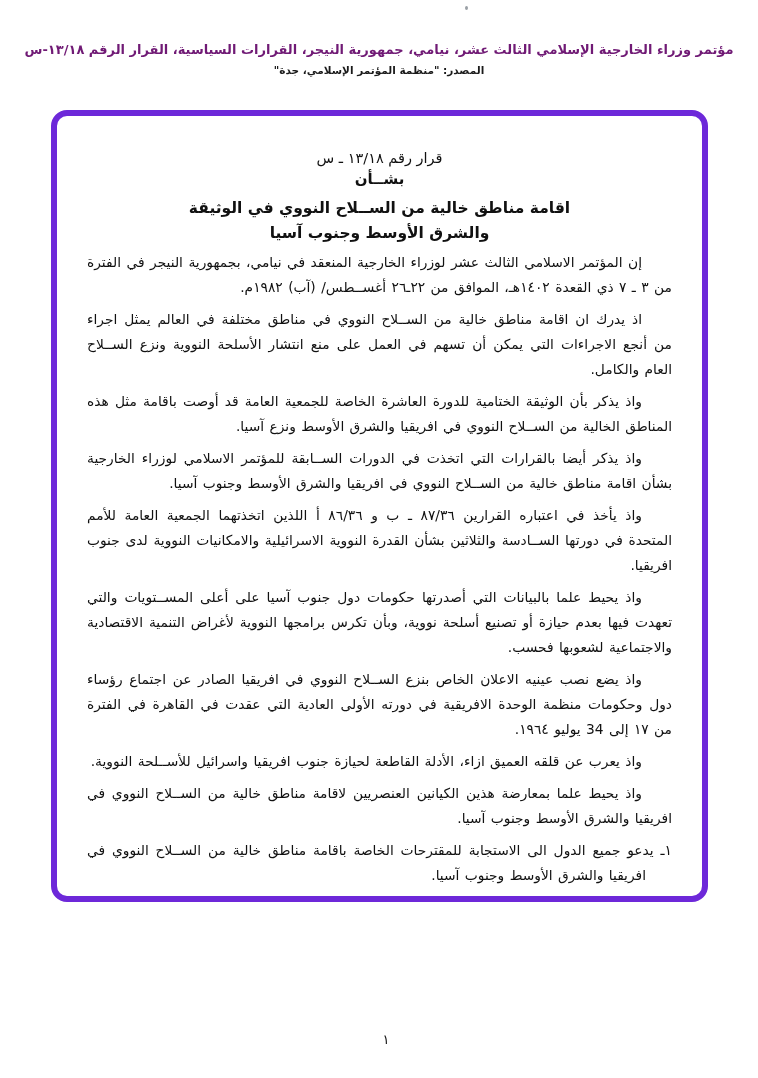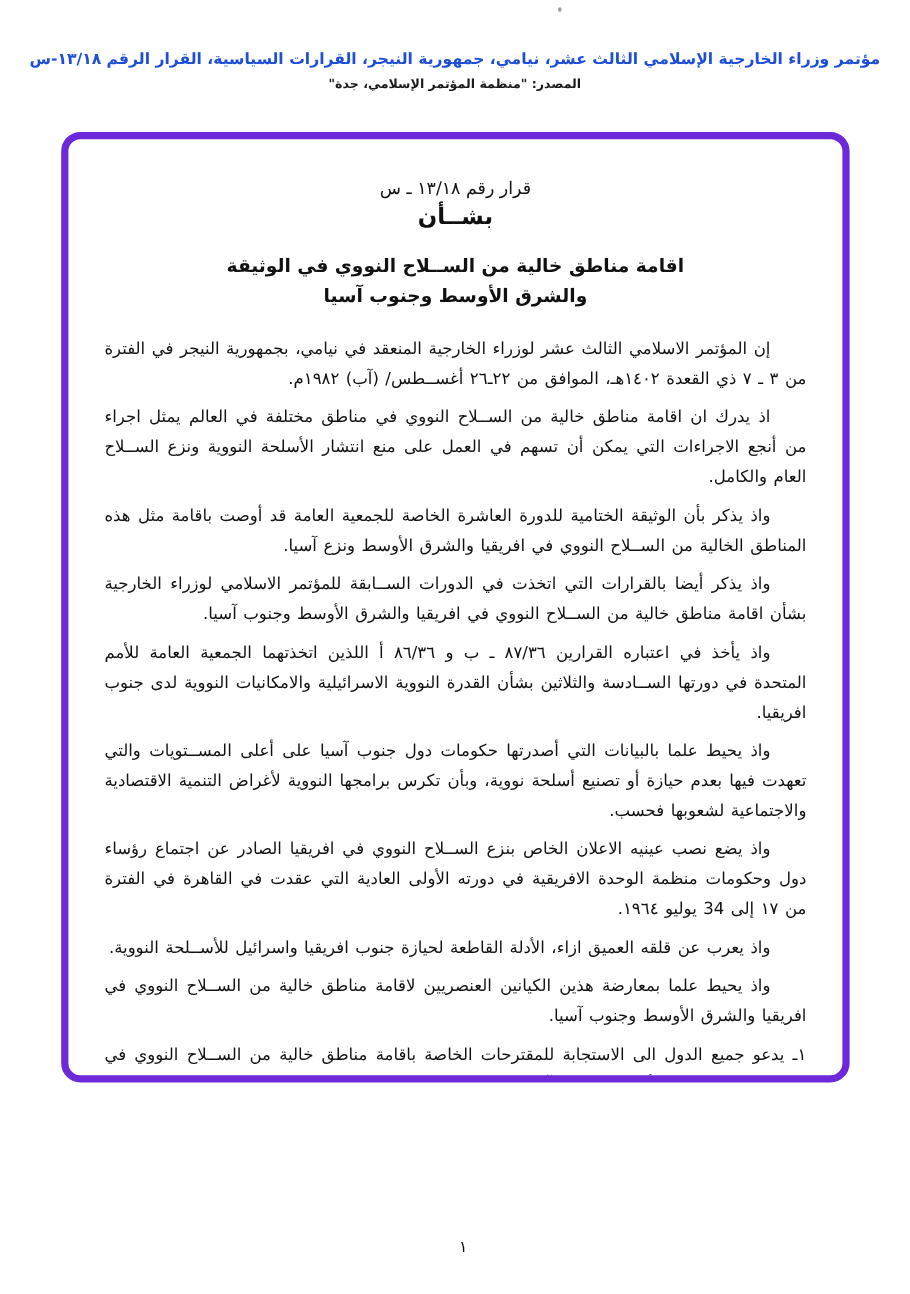--- a/index.html
+++ b/index.html
@@ -24,21 +24,21 @@
   }
   .doc-header {
     position: absolute;
     top: 42px; right: 0; left: 0;
     text-align: center;
   }
   .doc-header .line1 {
     font-size: 13px;
     font-weight: bold;
     letter-spacing: 0;
-    color: #1d4ed8;
+    color: #701a75;
   }
   .doc-header .line2 {
     margin-top: 7px;
     font-size: 10.5px;
     font-weight: bold;
     color: #1a1a1a;
   }
   .green-frame {
     position: absolute;
     top: 110px; right: 50px;
@@ -52,30 +52,30 @@
     padding: 34px 30px 0 30px;
     direction: rtl;
   }
   .title-block { text-align: center; }
   .res-number {
     font-size: 14.5px;
     font-weight: normal;
     margin-bottom: 4px;
   }
   .regarding {
-    font-size: 19px;
+    font-size: 15px;
     font-weight: bold;
-    margin-bottom: 18px;
+    margin-bottom: 8px;
   }
   .res-title-1, .res-title-2 {
     font-size: 15.5px;
     font-weight: bold;
     line-height: 25px;
   }
-  .paragraphs { margin-top: 19px; }
+  .paragraphs { margin-top: 4px; }
   .paragraphs p {
     font-size: 13.8px;
     line-height: 25px;
     text-align: justify;
     text-indent: 30px; 
     margin-bottom: 7px;
     word-spacing: 1px;
   }
   .numbered-item {
     font-size: 13.8px;

